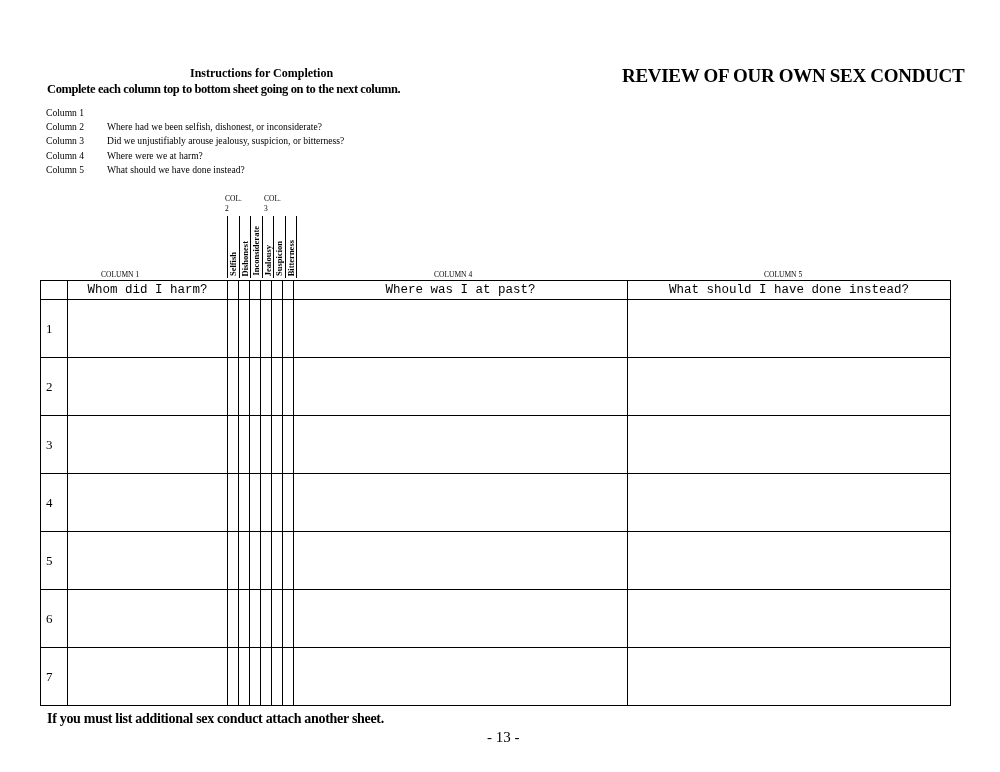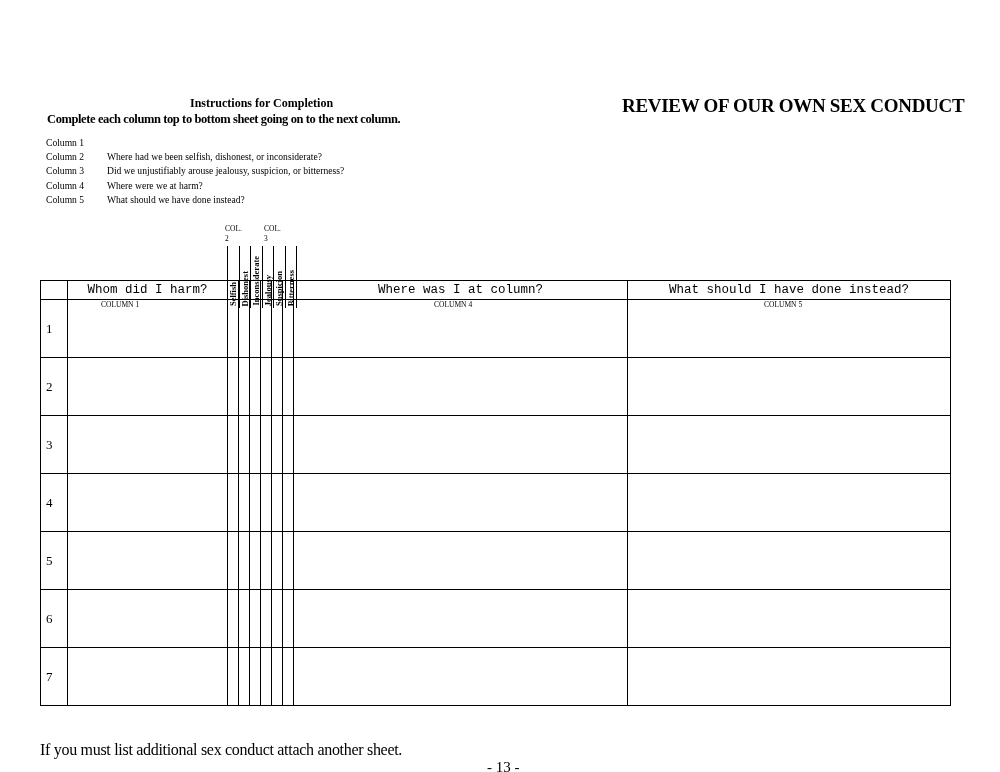--- a/index.html
+++ b/index.html
@@ -1,37 +1,37 @@
 <!DOCTYPE html>
 <html><head>
 <meta charset="utf-8">
 <style>
   html, body { margin:0; padding:0; background:#ffffff; }
   body { width:1000px; height:772px; position:relative; overflow:hidden;
          font-family:"DejaVu Serif","Liberation Serif",serif; color:#000; }
-  .abs { position:absolute;margin-top:30px; }
+  .abs { position:absolute; }
   .instr-title { left:190px; top:66px; font-size:12px; font-weight:bold; font-family:"Liberation Serif",serif; }
   .instr-sub { left:47px; top:82px; font-size:12.5px; font-weight:bold; font-family:"Liberation Serif",serif; letter-spacing:-0.4px; }
   .main-title { left:622px; top:65px; font-size:19px; font-weight:bold; font-family:"Liberation Serif",serif; letter-spacing:-0.3px; }
   .col-list { left:46px; top:106px; font-size:9.6px; font-family:"Liberation Serif",serif; line-height:14.2px; }
   .col-list .row { display:flex; }
   .col-list .k { width:61px; }
   .colhdr { font-size:7.5px; line-height:10px; font-family:"Liberation Serif",serif; }
   .vlabels { left:227px; top:216px; height:62px; width:69px; display:flex; border-left:1px solid #000; }
   .vlabels div { width:11px; border-right:1px solid #000; position:relative; }
   .vlabels span { position:absolute; bottom:2px; left:0; width:11px; writing-mode:vertical-rl; transform:rotate(180deg);
                   font-size:8.5px; font-weight:bold; font-family:"Liberation Serif",serif; line-height:11px; white-space:nowrap; }
   .sec-label { font-size:7.5px; font-family:"Liberation Serif",serif; }
   table.grid { position:absolute; left:40px; top:280px; border-collapse:collapse; }
   table.grid td { border:1px solid #000; padding:0; }
   table.grid tr.hdr td { height:18px; font-size:12.5px; text-align:center; font-family:Liberation Mono, monospace; }
   table.grid tr.body td { height:57px; }
   table.grid td.num { font-size:13px; padding-left:5px; font-family:"Liberation Serif",serif; }
   table.grid td.ck { border-left:1.5px solid #000; border-right:1.5px solid #000; }
-  .footer-note { left:40px; top:711px; font-size:16px; font-weight:normal; font-family:"Liberation Serif",serif; letter-spacing:-0.3px; }
+  .footer-note { left:47px; top:711px; font-size:14px; font-weight:bold; font-family:"Liberation Serif",serif; letter-spacing:-0.3px; }
   .page-num { left:487px; top:729px; font-size:15px; font-family:"Liberation Serif",serif; }
 </style>
 </head>
 <body>
 
 <div class="abs instr-title">Instructions for Completion</div>
 <div class="abs instr-sub">Complete each column top to bottom sheet going on to the next column.</div>
 <div class="abs main-title">REVIEW OF OUR OWN SEX CONDUCT</div>
 
 <div class="abs col-list">
@@ -106,21 +106,21 @@
   <tbody>
       <tr class="hdr">
     <td></td>
     <td>Whom did I harm?</td>
     <td class="ck"></td>
         <td class="ck"></td>
         <td class="ck"></td>
     <td class="ck"></td>
         <td class="ck"></td>
         <td class="ck"></td>
-    <td>Where was I at column?</td>
+    <td>Where was I at past?</td>
     <td>What should I have done instead?</td>
   </tr>
   <tr class="body">
     <td class="num">1</td>
     <td></td>
     <td class="ck"></td>
         <td class="ck"></td>
         <td class="ck"></td>
     <td class="ck"></td>
         <td class="ck"></td>

